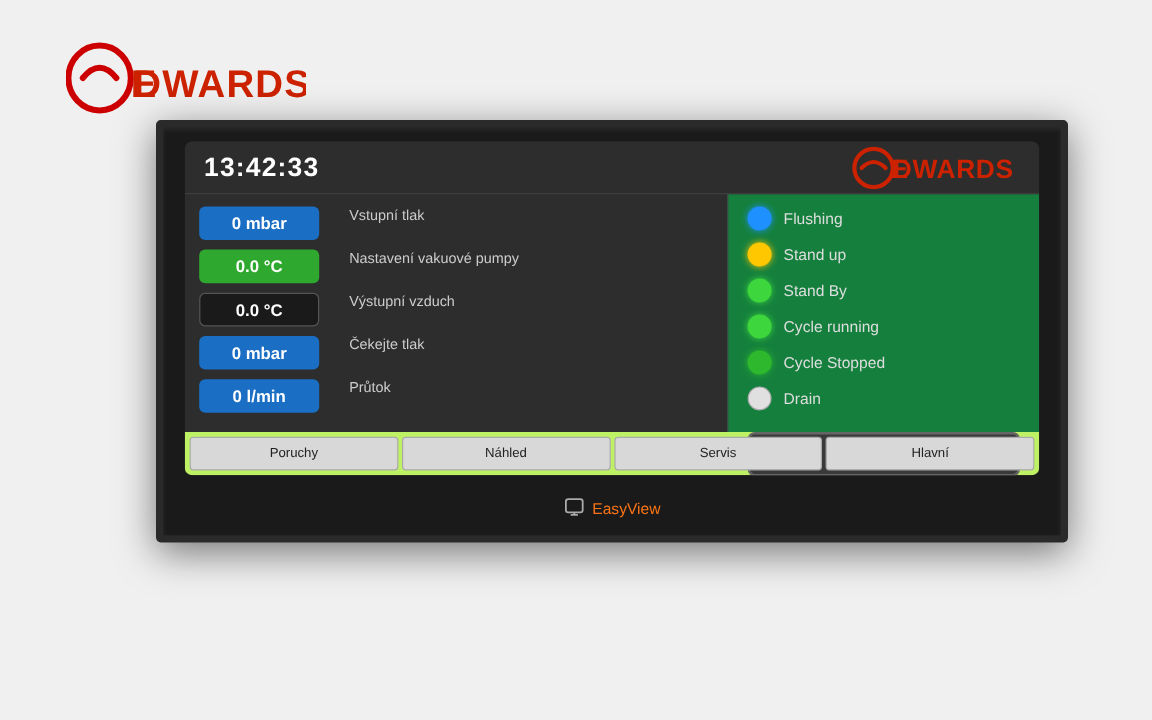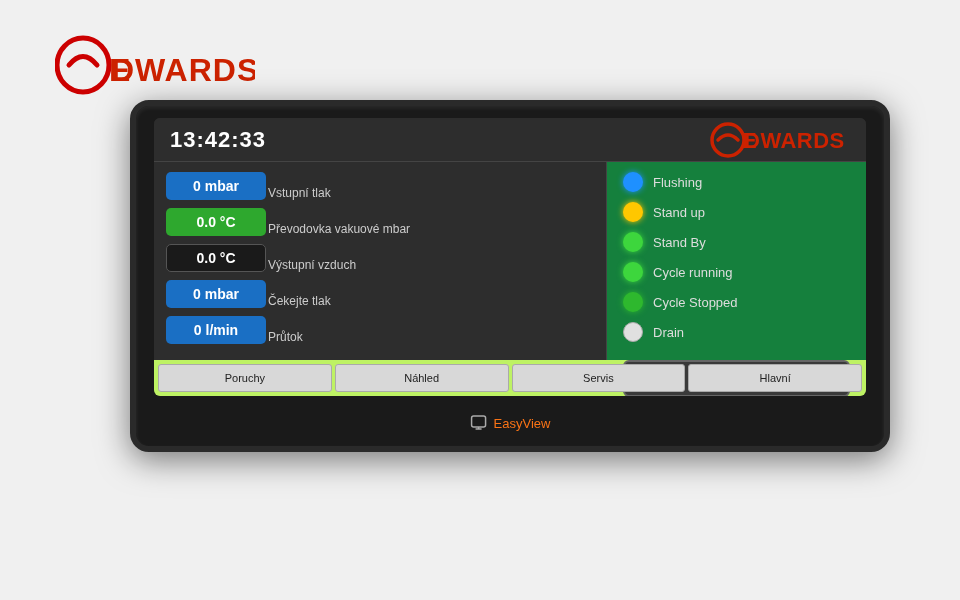--- a/index.html
+++ b/index.html
@@ -13,21 +13,21 @@
     }
 
     
     .hmi-device {
       position: absolute;
       top: 100px;
       left: 130px;
       width: 760px;
       height: 352px;
       background: #1a1a1a;
-      border-radius: 19px;
+      border-radius: 4px;
       border: 6px solid #2a2a2a;
       box-shadow: 0 8px 32px rgba(0,0,0,0.5), inset 0 2px 4px rgba(255,255,255,0.08);
     }
 
     
     .hmi-screen {
       position: absolute;
       top: 12px;
       left: 18px;
       right: 18px;
@@ -68,23 +68,23 @@
 
     
     .left-panel {
       flex: 1;
       padding: 10px 12px;
       background: #2d2d2d;
     }
 
     .measurement-row {
       display: flex;
-      align-items: flex-end;
+      align-items: flex-start;
       margin-bottom: 8px;
-      gap: 2px;
+      gap: 25px;
     }
 
     .value-box {
       min-width: 100px;
       height: 28px;
       border-radius: 5px;
       display: flex;
       align-items: center;
       justify-content: center;
       font-size: 14px;
@@ -229,21 +229,21 @@
 
       <div class="left-panel">
 
         <div class="measurement-row">
           <div class="value-box blue">0 mbar</div>
           <span class="measurement-label">Vstupní tlak</span>
         </div>
 
         <div class="measurement-row">
           <div class="value-box green">0.0 °C</div>
-          <span class="measurement-label">Převodovka vakuové mbar</span>
+          <span class="measurement-label">Nastavení vakuové pumpy</span>
         </div>
 
         <div class="measurement-row">
           <div class="value-box dark">0.0 °C</div>
           <span class="measurement-label">Výstupní vzduch</span>
         </div>
 
         <div class="measurement-row">
           <div class="value-box blue">0 mbar</div>
           <span class="measurement-label">Čekejte tlak</span>

